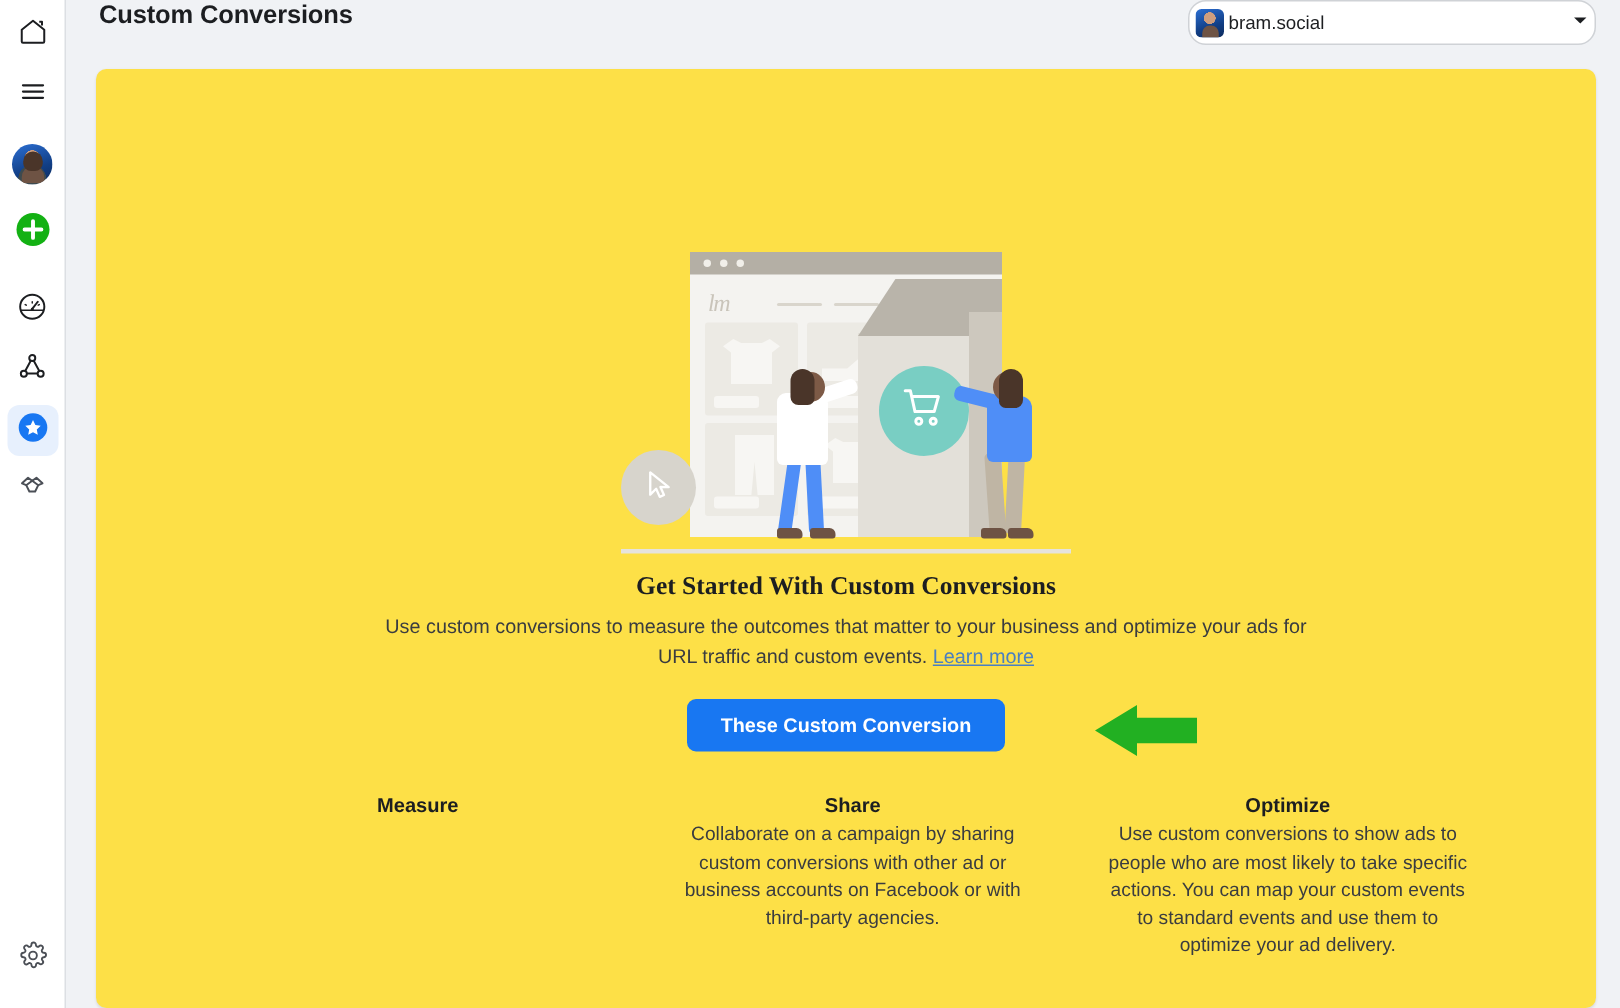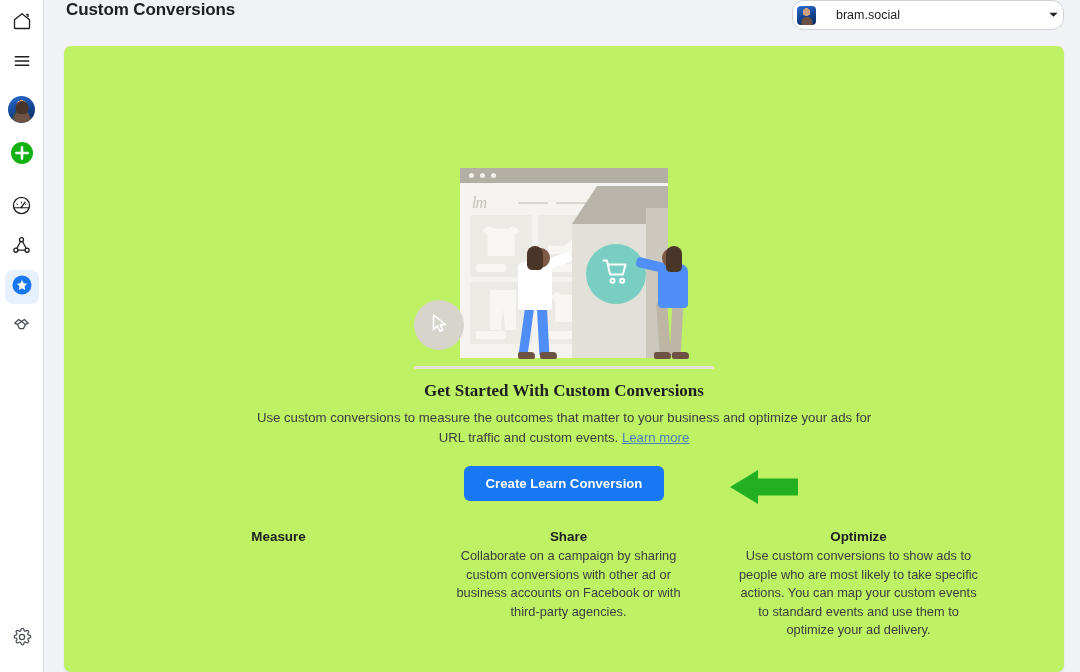--- a/index.html
+++ b/index.html
@@ -57,39 +57,39 @@
     height: 46px; flex: 0 0 46px;
     display: flex; align-items: flex-start; justify-content: space-between;
     padding: 0 16px 0 22px;
     background: #f0f2f5;
   }
   .page-title { font-size: 17px; font-weight: bold; color: #1c1e21; letter-spacing: -0.1px; }
 
   .account-select {
     width: 272px; height: 30px;
     background: #ffffff; border: 1px solid #cfd2d6; border-radius: 12px;
-    display: flex; align-items: center; gap: 20px;
+    display: flex; align-items: center; gap: 3px;
     padding: 0 4px; cursor: pointer;
   }
   .mini-avatar {
     width: 19px; height: 19px; border-radius: 4px; flex: 0 0 19px;
     background: radial-gradient(circle at 50% 32%, #cf9e7e 0 24%, rgba(0,0,0,0) 25%),
                 linear-gradient(160deg, #2b6fd4 0%, #123f86 60%, #0c2a5c 100%);
     position: relative; overflow:hidden;
   }
   .mini-avatar::after {
     content:""; position:absolute; left:50%; top:58%;
     width:11px; height:8px; transform: translateX(-50%);
     background:#6e5344; border-radius: 5px 5px 0 0;
   }
   .account-name { font-size: 12.5px; color: #1c1e21; flex: 1; }
 
   .content-card {
     margin: 0 16px 0 20px;
-    background: #bef264;
+    background: #fde047;
     border-radius: 7px;
     flex: 1;
     box-shadow: 0 1px 2px rgba(0,0,0,0.10);
     overflow: hidden;
     position: relative;
   }
 
   .hero { padding-top: 118px; text-align: center; }
 
   
@@ -384,21 +384,21 @@
           <div class="illo-floor"></div>
         </div>
 
         <div class="hero-title">Get Started With Custom Conversions</div>
         <div class="hero-sub">
           <span>Use custom conversions to measure the outcomes that matter to your business and optimize your ads for URL traffic and custom events.</span>
           <span class="learn-more">Learn more</span>
         </div>
 
         <div class="cta-wrap">
-          <button class="cta-btn">Create Learn Conversion</button>
+          <button class="cta-btn">These Custom Conversion</button>
           <span class="green-arrow">
             <svg width="68" height="34" viewBox="0 0 68 34">
               <path d="M68 8.5H28V0L0 17l28 17v-8.5h40z" fill="#22b022"></path>
             </svg>
           </span>
         </div>
 
         <div class="cols">
           <div class="col">
             <div class="col-h">Measure</div>

